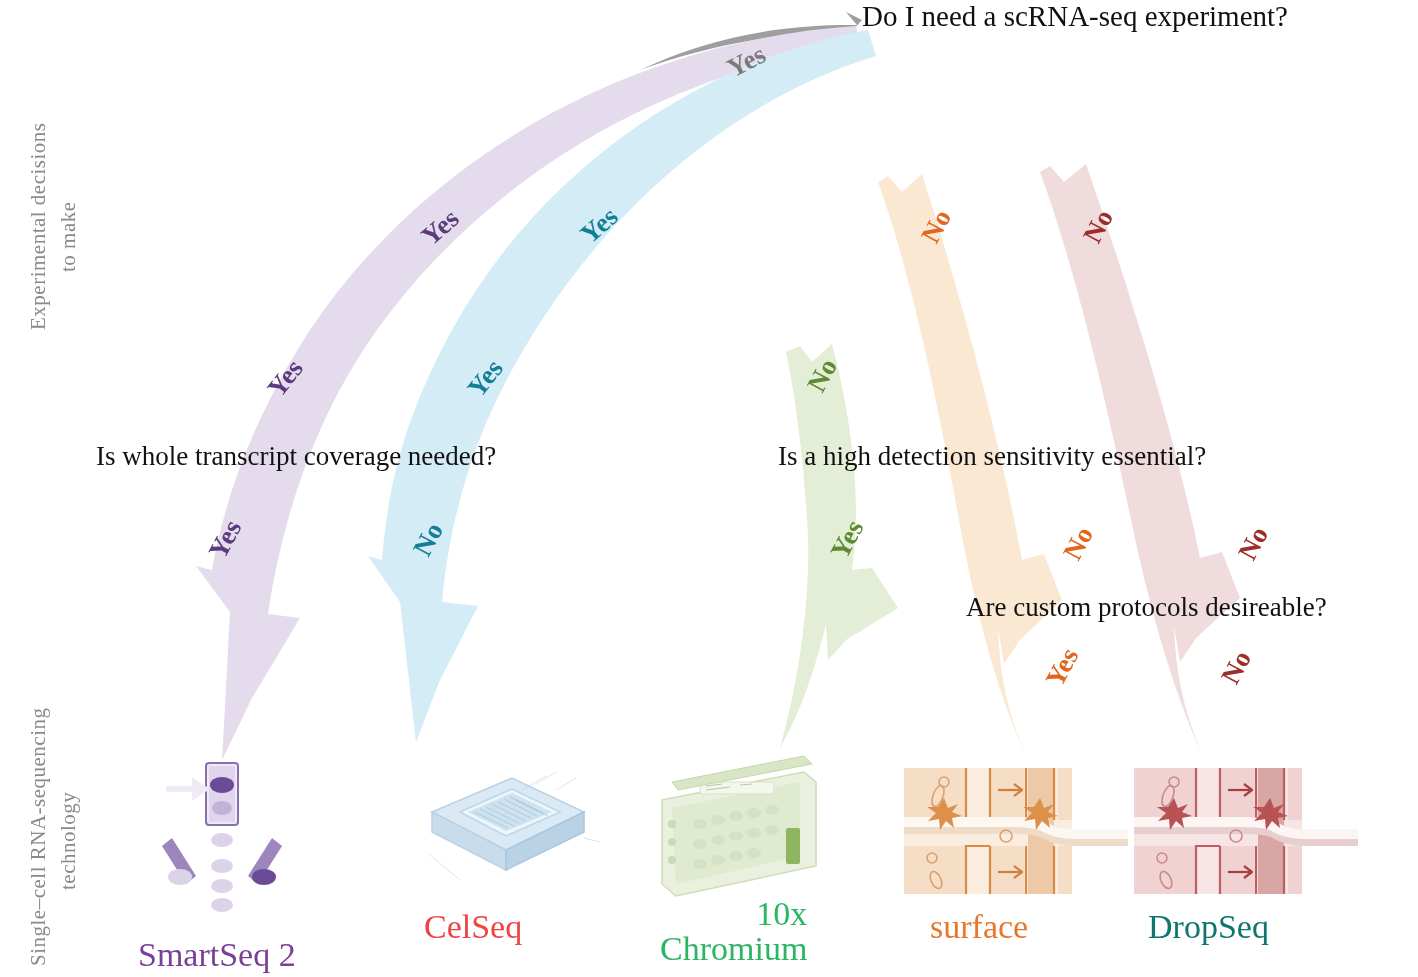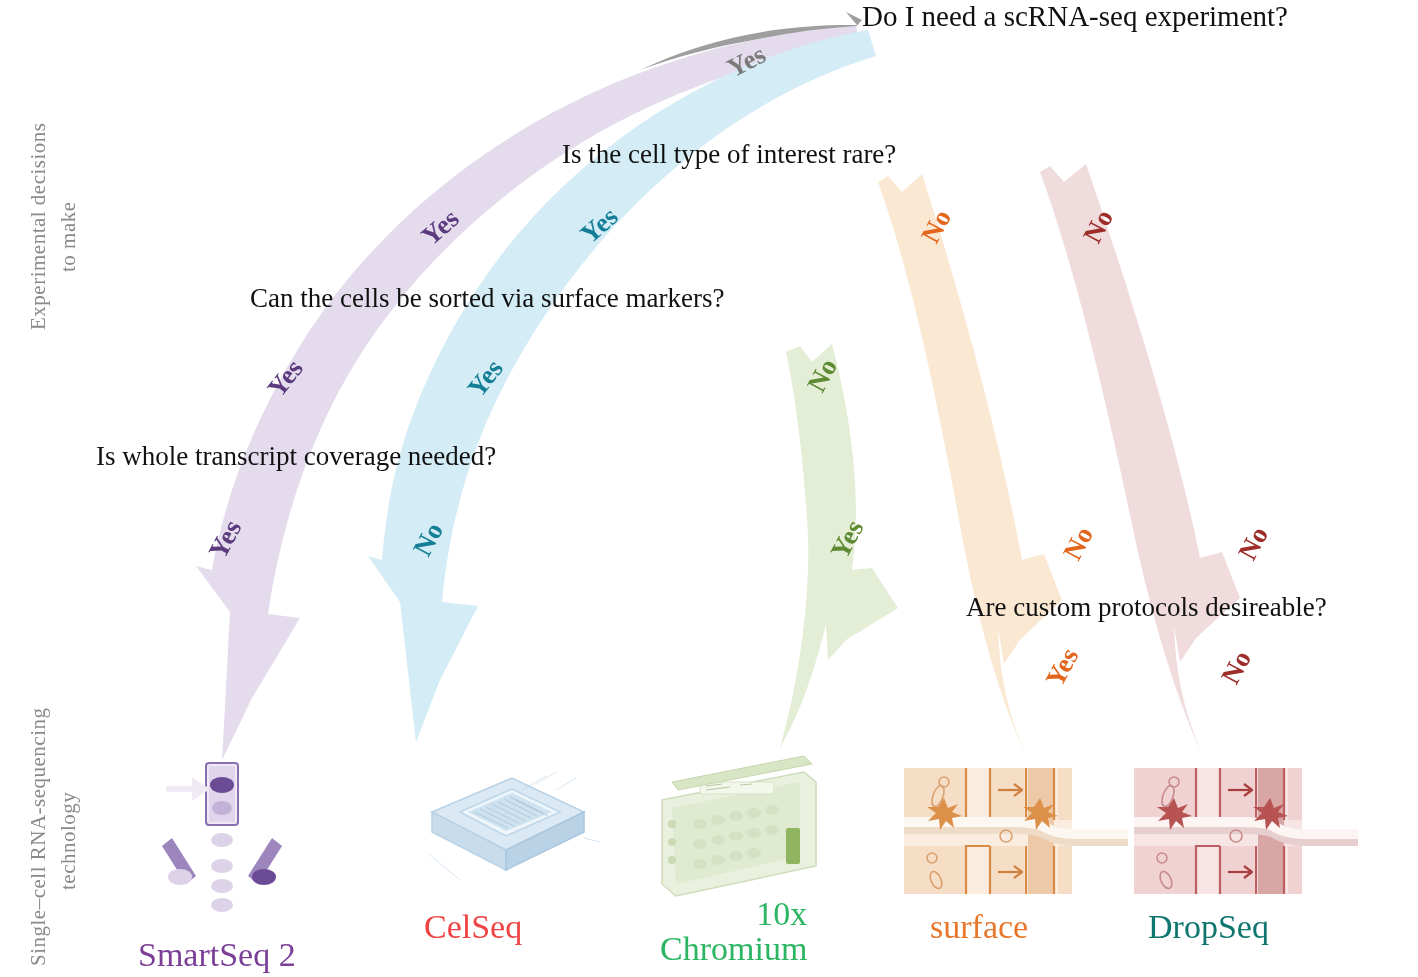--- a/index.html
+++ b/index.html
@@ -302,26 +302,25 @@
   </svg>
 
   <div class="axis-label" style="left:26px; top:330px; transform: rotate(-90deg);">Experimental decisions</div>
   <div class="axis-label" style="left:56px; top:272px; transform: rotate(-90deg);">to make</div>
 
   <div class="axis-label" style="left:26px; top:966px; transform: rotate(-90deg);">Single–cell RNA-sequencing</div>
   <div class="axis-label" style="left:56px; top:890px; transform: rotate(-90deg);">technology</div>
 
   <div class="question root" style="left:862px; top:0px;">Do I need a scRNA-seq experiment?</div>
 
-  <div class="question" style="left:562px; top:139px;">Is the cell type of interest rare?</div>
-
-  <div class="question" style="left:250px; top:283px;">Can the cells be sorted via surface markers?</div>
+
 
   <div class="question" style="left:96px; top:441px;">Is whole transcript coverage needed?</div>
 
+  <div class="question" style="left:778px; top:441px;">Is a high detection sensitivity essential?</div>
 
   <div class="question" style="left:966px; top:581px;margin-top:11px;">Are custom protocols desireable?</div>
 
   <div class="edge-label" style="left:727px; top:46px; color:#7a7a7a; transform: rotate(-27deg);">Yes</div>
 
   <div class="edge-label" style="left:421px; top:212px; color:#5b3a7e; transform: rotate(-41deg);">Yes</div>
 
   <div class="edge-label" style="left:580px; top:210px; color:#137e96; transform: rotate(-41deg);">Yes</div>
 
   <div class="edge-label" style="left:266px; top:363px; color:#5b3a7e; transform: rotate(-52deg);">Yes</div>

